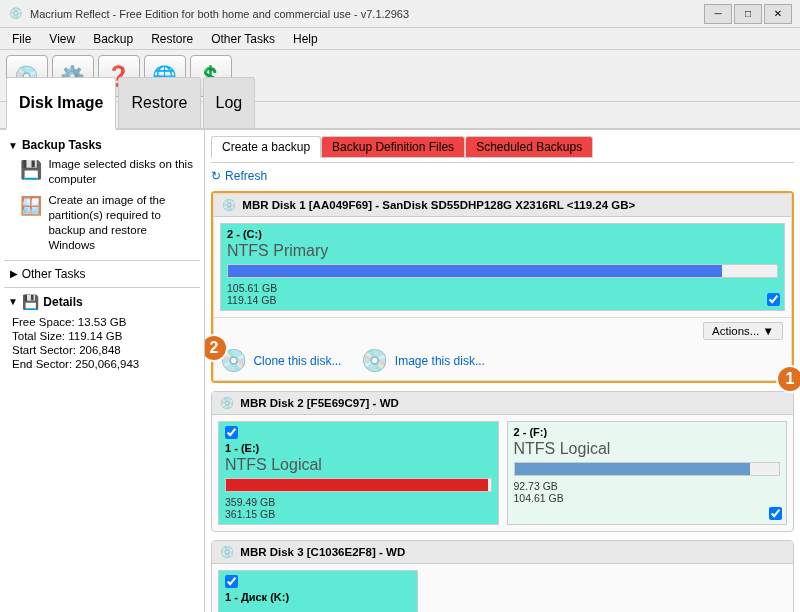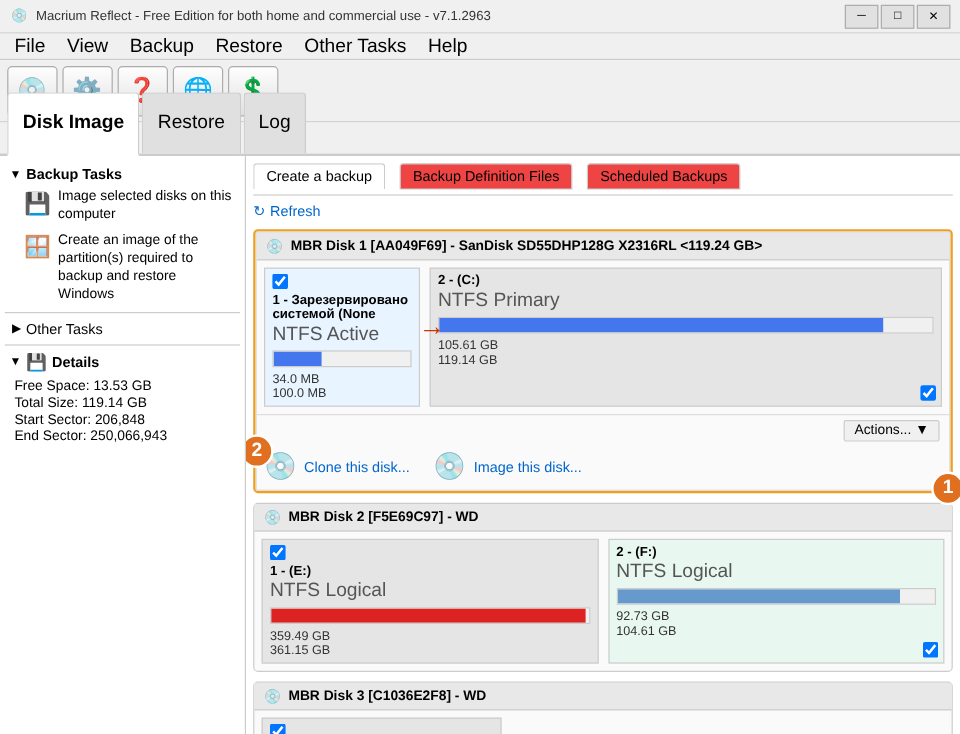--- a/index.html
+++ b/index.html
@@ -7,21 +7,21 @@
     
     
     .title-bar { background: #f0f0f0; border-bottom: 1px solid #ccc; padding: 4px 8px; display: flex; align-items: center; justify-content: space-between; height: 28px; }
     .title-bar-left { display: flex; align-items: center; gap: 6px; font-size: 11px; color: #333; }
     .title-icon { width: 16px; height: 16px; display: inline-flex; align-items: center; justify-content: center; }
     .title-bar-controls { display: flex; gap: 2px; }
     .title-btn { width: 28px; height: 20px; background: #e1e1e1; border: 1px solid #adadad; font-size: 10px; cursor: pointer; display: flex; align-items: center; justify-content: center; }
 
     
     .menu-bar { background: #f0f0f0; border-bottom: 1px solid #ccc; padding: 2px 4px; display: flex; gap: 2px; height: 22px; align-items: center; }
-    .menu-item { padding: 2px 8px; cursor: pointer; font-size: 16px; border-radius: 2px; }
+    .menu-item { padding: 2px 8px; cursor: pointer; font-size: 12px; border-radius: 2px; }
 
     
     .toolbar { background: #f0f0f0; border-bottom: 1px solid #ccc; padding: 4px 6px; display: flex; gap: 4px; align-items: center; height: 52px; }
     .toolbar-btn { width: 42px; height: 42px; background: linear-gradient(to bottom, #fefefe, #e0e0e0); border: 1px solid #adadad; border-radius: 4px; cursor: pointer; display: flex; align-items: center; justify-content: center; font-size: 20px; }
 
     
     .tab-bar { background: #f0f0f0; border-bottom: 2px solid #ccc; padding: 0 6px; display: flex; gap: 0; height: 28px; align-items: flex-end; }
     .tab { padding: 16px 12px; cursor: pointer; border: 1px solid #ccc; border-bottom: none; background: #e0e0e0; margin-right: 2px; font-size: 16px; border-radius: 3px 3px 0 0; }
     .tab.active { background: white; border-bottom: 2px solid white; font-weight: 600; margin-bottom: -2px; }
 
@@ -39,33 +39,33 @@
     .sidebar-divider { height: 1px; background: #ccc; margin: 4px 0; }
     .sidebar-other { display: flex; align-items: center; gap: 4px; padding: 2px 6px; font-size: 12px; cursor: pointer; }
     .sidebar-other .arrow { font-size: 10px; }
     .details-section { padding: 4px 8px; font-size: 11.5px; }
     .details-section .detail-row { margin-bottom: 2px; }
 
     
     .content { flex: 1; background: white; overflow-y: auto; padding: 6px; }
     
     
-    .content-tabs { display: flex; gap: 12px; margin-bottom: 6px; border-bottom: 1px solid #ccc; padding-bottom: 4px; }
+    .content-tabs { display: flex; gap: 0; margin-bottom: 6px; border-bottom: 1px solid #ccc; padding-bottom: 4px; }
     .content-tab { padding: 3px 10px; cursor: pointer; font-size: 12px; border: 1px solid #ccc; border-radius: 3px 3px 0 0; background: #ef4444; }
     .content-tab.active { background: white; border-bottom-color: white; font-weight: 500; }
 
     
     .refresh-link { color: #0066cc; cursor: pointer; font-size: 12px; display: flex; align-items: center; gap: 4px; margin-bottom: 8px; }
 
     
     .disk-panel { border: 2px solid #f0a020; border-radius: 4px; margin-bottom: 8px; background: #fafafa; position: relative; }
     .disk-panel-inner { border: 1px solid #ddd; }
     .disk-header { background: #e8e8e8; padding: 4px 8px; font-size: 11.5px; font-weight: 600; border-bottom: 1px solid #ccc; display: flex; align-items: center; gap: 6px; }
     .disk-partitions { display: flex; padding: 6px; gap: 8px; }
-    .partition-block { flex: 1; border: 1px solid #ccc; background: #e5e5e5; padding: 4px 6px; min-height: 70px; position: relative; }
+    .partition-block { flex: 1; border: 1px solid #ccc; background: #5eead4; padding: 4px 6px; min-height: 70px; position: relative; }
     .partition-block.selected { background: #e8f4ff; }
     .partition-name { font-size: 11px; font-weight: 600; margin-bottom: 2px; }
     .partition-type { font-size: 16px; color: #555; margin-bottom: 4px; }
     .partition-bar-container { height: 14px; background: #f0f0f0; border: 1px solid #ccc; margin-bottom: 4px; overflow: hidden; }
     .partition-bar { height: 100%; }
     .bar-blue { background: #4477ee; }
     .bar-red { background: #dd2222; }
     .bar-light-blue { background: #6699cc; }
     .partition-sizes { font-size: 10.5px; color: #333; }
 
@@ -193,34 +193,20 @@
     <div class="disk-panel" style="position:relative;">
       <div class="disk-panel-inner">
 
         <div class="disk-header">
           <span>💿</span>
           <span>MBR Disk 1 [AA049F69] - SanDisk SD55DHP128G X2316RL &lt;119.24 GB&gt;</span>
         </div>
 
         <div class="disk-partitions" style="position:relative;">
 
-          <div class="partition-block selected" style="max-width: 130px; position:relative;">
-            <input type="checkbox" class="checkbox-input" checked="" style="margin-bottom: 2px;">
-            <div class="partition-name">1 - Зарезервировано системой (None</div>
-            <div class="partition-type">NTFS Active</div>
-            <div class="partition-bar-container">
-              <div class="partition-bar bar-blue" style="width:35%;"></div>
-            </div>
-            <div class="partition-sizes">
-              <span>34.0 MB</span><br>
-              <span>100.0 MB</span>
-            </div>
-            
-            <div style="position:absolute; right:-22px; top:35px; font-size:22px; color:#cc3300; font-weight:bold; z-index:5;">→</div>
-          </div>
 
           <div class="partition-block" style="position:relative;">
             <div class="partition-name">2 - (C:)</div>
             <div class="partition-type">NTFS Primary</div>
             <div class="partition-bar-container">
               <div class="partition-bar bar-blue" style="width:90%;"></div>
             </div>
             <div class="partition-sizes">
               <span>105.61 GB</span><br>
               <span>119.14 GB</span>

